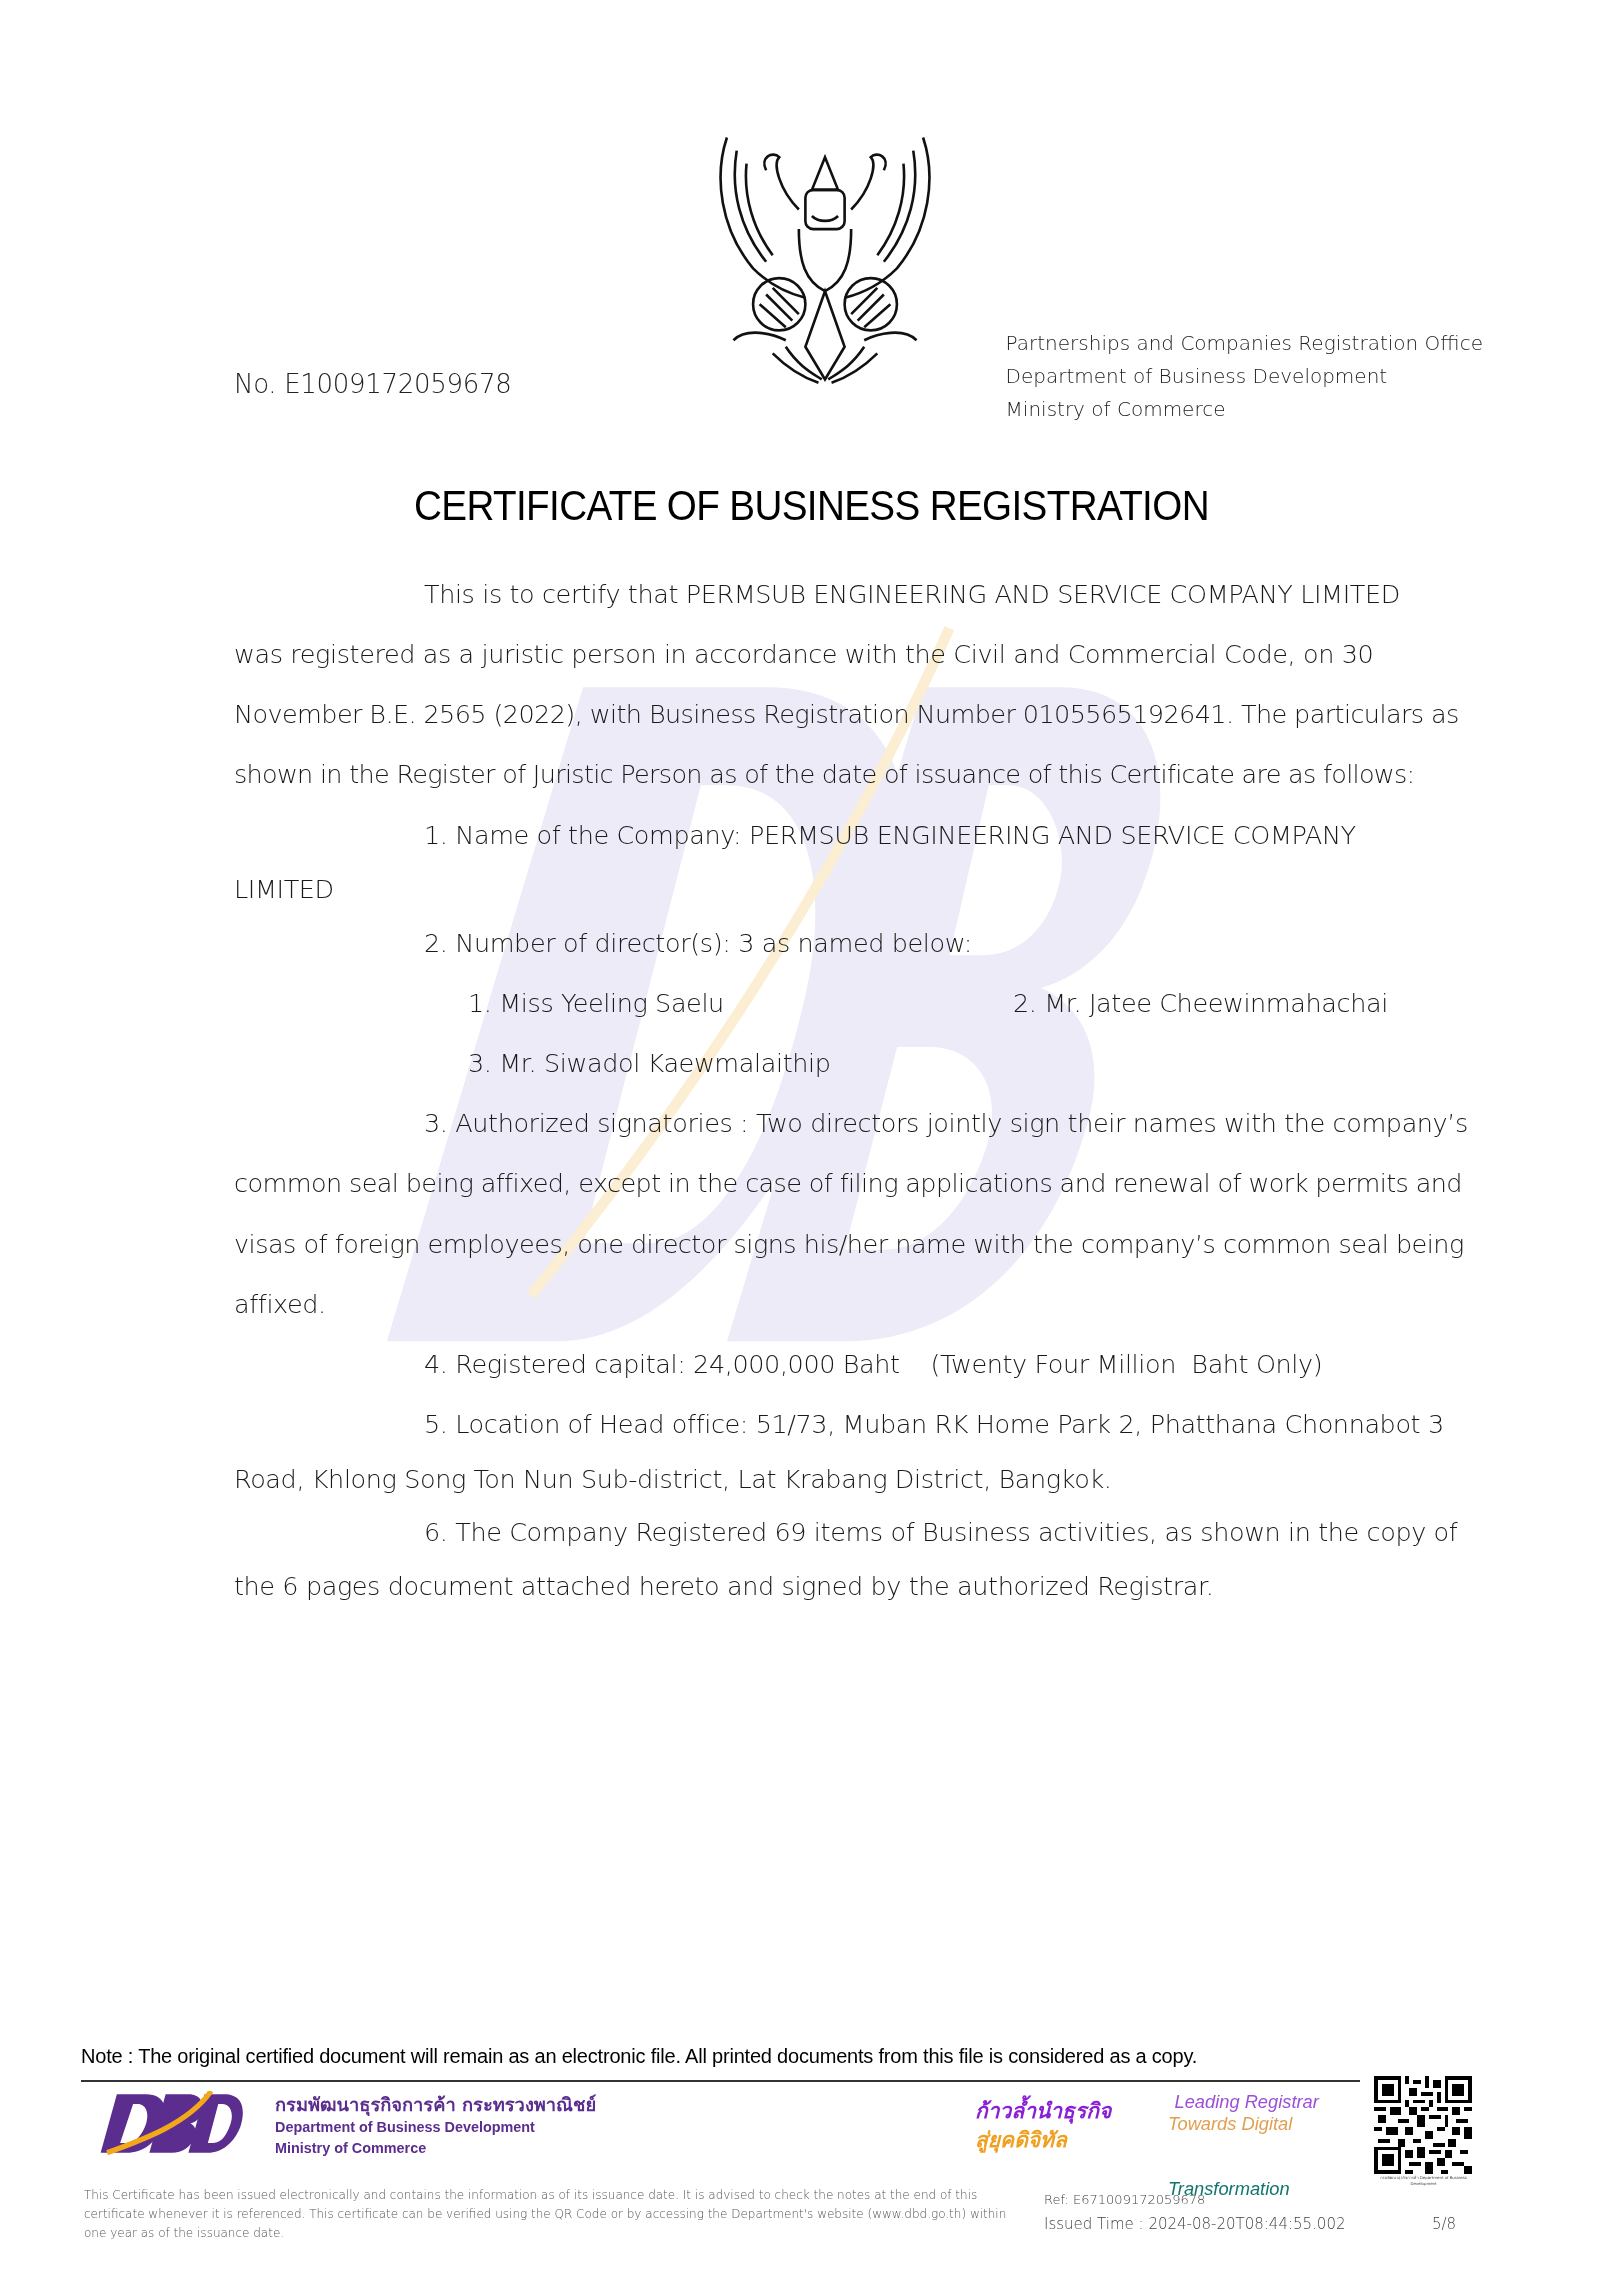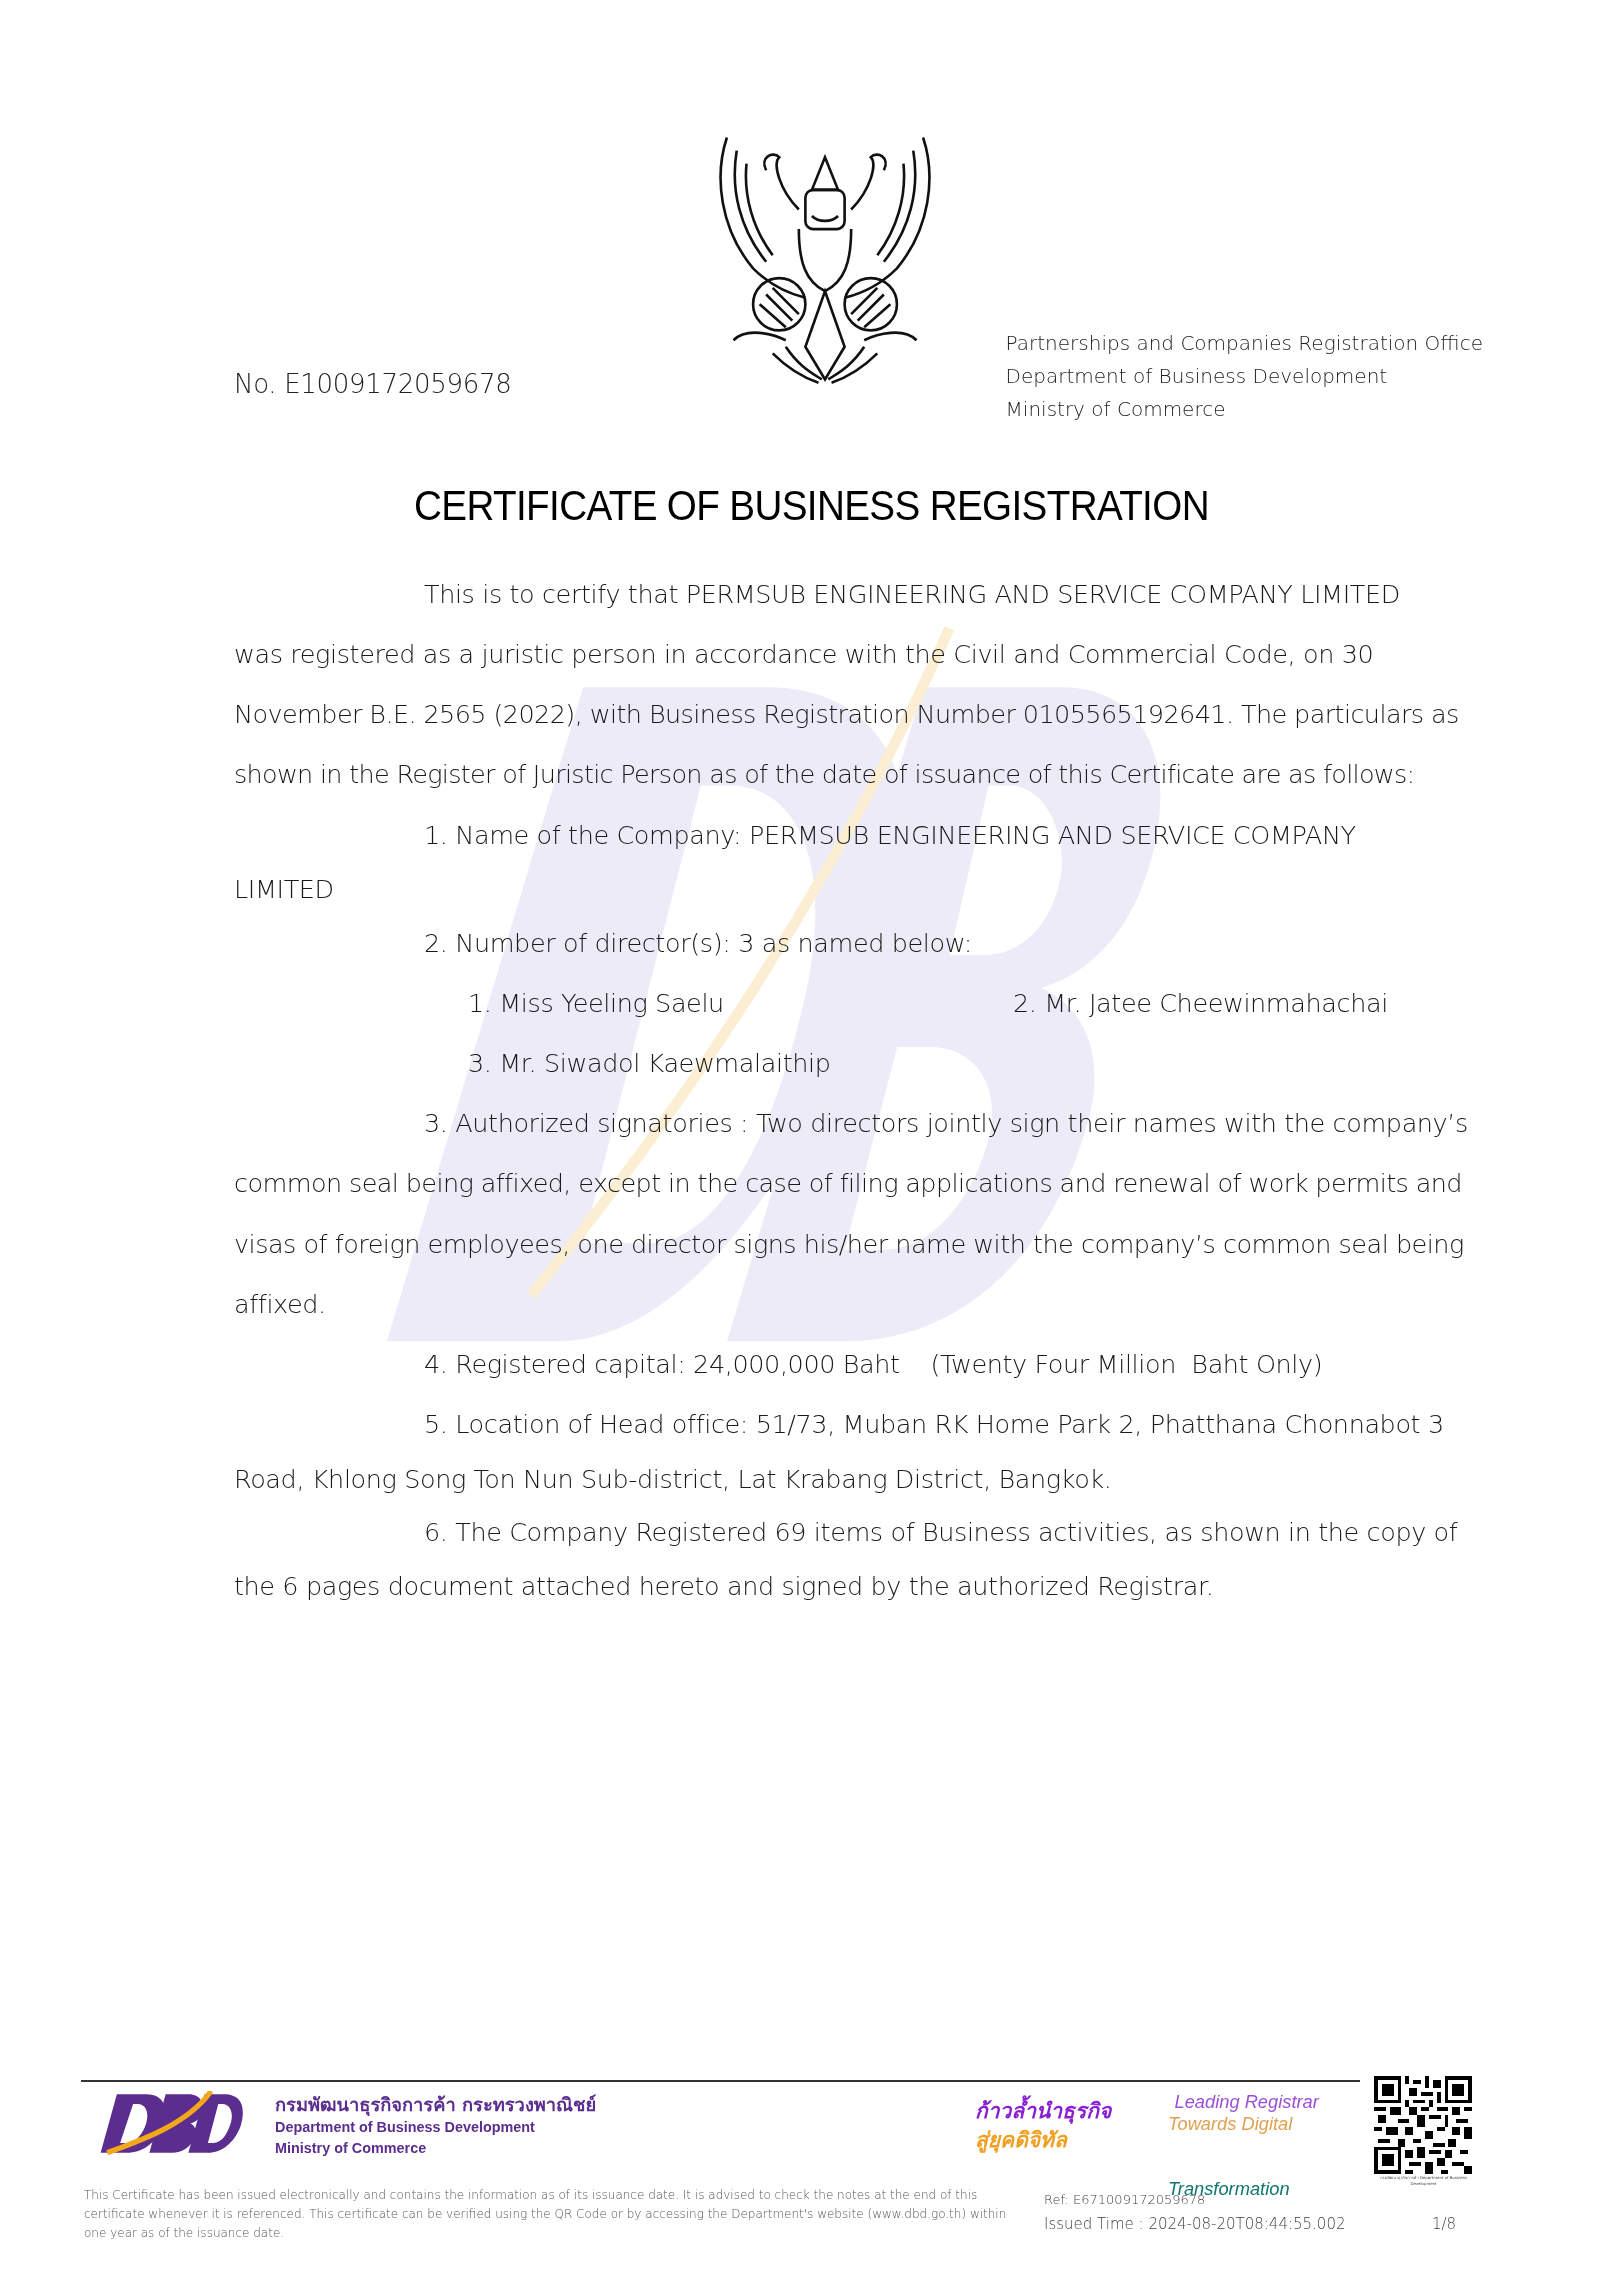--- a/index.html
+++ b/index.html
@@ -134,20 +134,21 @@
 
     <div class="para indent" style="top:780px; white-space:pre">4. Registered capital: 24,000,000 Baht    (Twenty Four Million  Baht Only)</div>
 
     <div class="para indent" style="top:840px">5. Location of Head office: 51/73, Muban RK Home Park 2, Phatthana Chonnabot 3</div>
     <div class="para" style="top:895px">Road, Khlong Song Ton Nun Sub-district, Lat Krabang District, Bangkok.</div>
 
     <div class="para indent" style="top:948px">6. The Company Registered 69 items of Business activities, as shown in the copy of</div>
     <div class="para" style="top:1002px">the 6 pages document attached hereto and signed by the authorized Registrar.</div>
   </div>
 
+  <div class="note">Note : The original certified document will remain as an electronic file. All printed documents from this file is considered as a copy.</div>
   <div class="footer-rule"></div>
 
   <svg class="dbd-logo" viewBox="0 0 225 100">
     <g fill="#5a2d8f">
       <path d="M5 95 L30 5 L75 5 C105 5 110 30 100 55 C90 80 70 95 45 95 Z M35 80 L45 80 C60 80 70 65 75 50 C80 35 75 20 62 20 L55 20 Z"></path>
       <path d="M80 95 L105 5 L140 5 C160 5 165 20 160 35 C157 44 150 48 143 50 C150 53 153 60 150 70 C144 87 130 95 115 95 Z"></path>
       <path d="M140 95 L165 5 L195 5 C225 5 228 30 220 55 C210 80 192 95 170 95 Z M170 80 L178 80 C192 80 200 65 205 50 C210 35 205 20 192 20 L186 20 Z"></path>
     </g>
     <path d="M15 95 C70 75 140 50 175 0" stroke="#f3a81a" stroke-width="8" fill="none"></path>
   </svg>
@@ -183,15 +184,15 @@
                M8 19h2v2h-2z M11 18h2v3h-2z M14 19h3v1h-3z M18 19h2v2h-2z M22 19h2v1h-2z M9 22h3v1h-3z M13 22h2v3h-2z
                M16 21h2v2h-2z M20 22h3v1h-3z M23 23h2v2h-2z M17 24h2v1h-2z M8 24h2v1h-2z"></path>
     </g>
   </svg>
   <div class="qr-caption">กรมพัฒนาธุรกิจการค้า Department of Business Development</div>
 
   <div class="disclaimer">This Certificate has been issued electronically and contains the information as of its issuance date. It is advised to check the notes at the end of this certificate whenever it is referenced. This certificate can be verified using the QR Code or by accessing the Department's website (www.dbd.go.th) within one year as of the issuance date.</div>
 
   <div class="ref">Ref: E671009172059678</div>
   <div class="issued">Issued Time : 2024-08-20T08:44:55.002</div>
-  <div class="page-num">1/8</div>
+  <div class="page-num">5/8</div>
 </div>
 
 
 </body></html>

